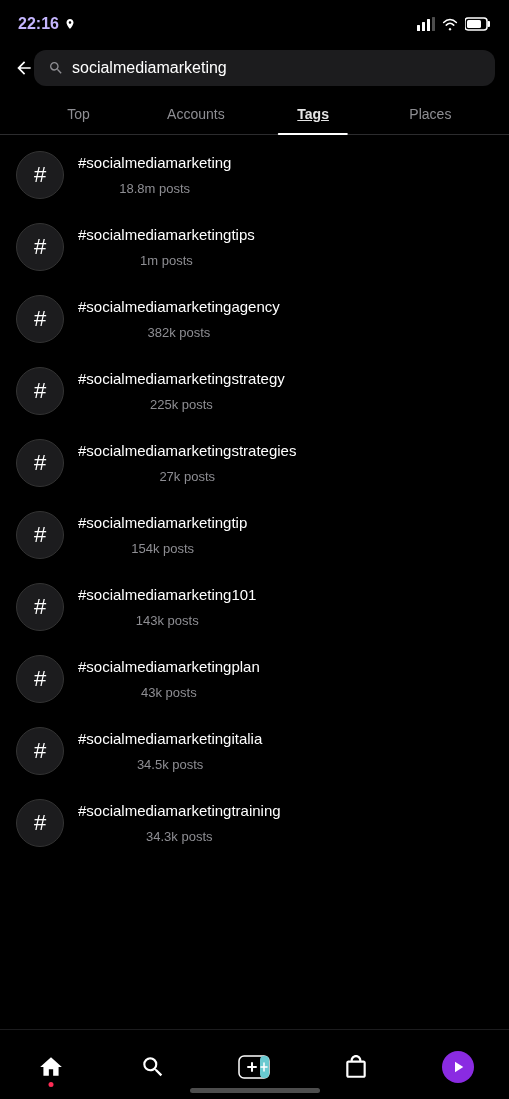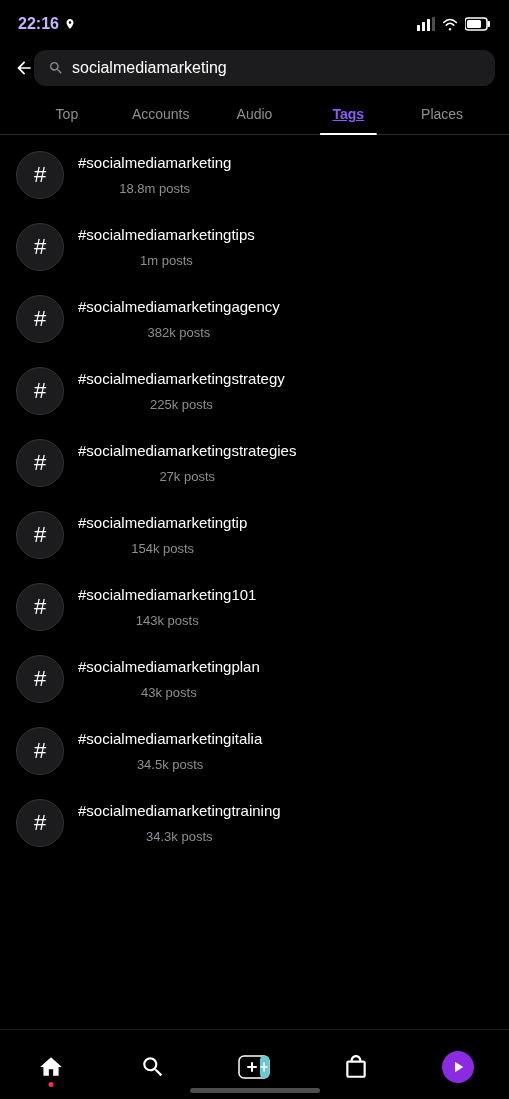--- a/index.html
+++ b/index.html
@@ -77,21 +77,21 @@
       flex: 1;
       text-align: center;
       padding: 10px 4px 12px;
       font-size: 14px;
       font-weight: 400;
       color: #8e8e93;
       cursor: pointer;
       position: relative;
     }
     .tab.active {
-      color: #8b5cf6;
+      color: #e5e5e5;
       font-weight: 600;
       text-decoration: underline;
     }
     .tab.active::after {
       content: '';
       position: absolute;
       bottom: -1px;
       left: 50%;
       transform: translateX(-50%);
       width: 60%;
@@ -242,21 +242,20 @@
     <svg class="search-icon-svg" width="16" height="16" viewBox="0 0 24 24" fill="#8e8e93">
       <path d="M15.5 14h-.79l-.28-.27A6.471 6.471 0 0 0 16 9.5 6.5 6.5 0 1 0 9.5 16c1.61 0 3.09-.59 4.23-1.57l.27.28v.79l5 4.99L20.49 19l-4.99-5zm-6 0C7.01 14 5 11.99 5 9.5S7.01 5 9.5 5 14 7.01 14 9.5 11.99 14 9.5 14z"></path>
     </svg>
     <span class="search-text">socialmediamarketing</span>
   </div>
 </div>
 
 <div class="tabs">
   <div class="tab">Top</div>
   <div class="tab">Accounts</div>
-  <div class="tab">Audio</div>
   <div class="tab active">Tags</div>
   <div class="tab">Places</div>
 </div>
 
 <div class="hashtag-list" id="hashtag-list">
 <div class="hashtag-item">
     <div class="hashtag-icon">#</div>
     <div class="hashtag-info">
       <span class="hashtag-name">#socialmediamarketing</span>
       <span class="hashtag-count">18.8m posts</span>

